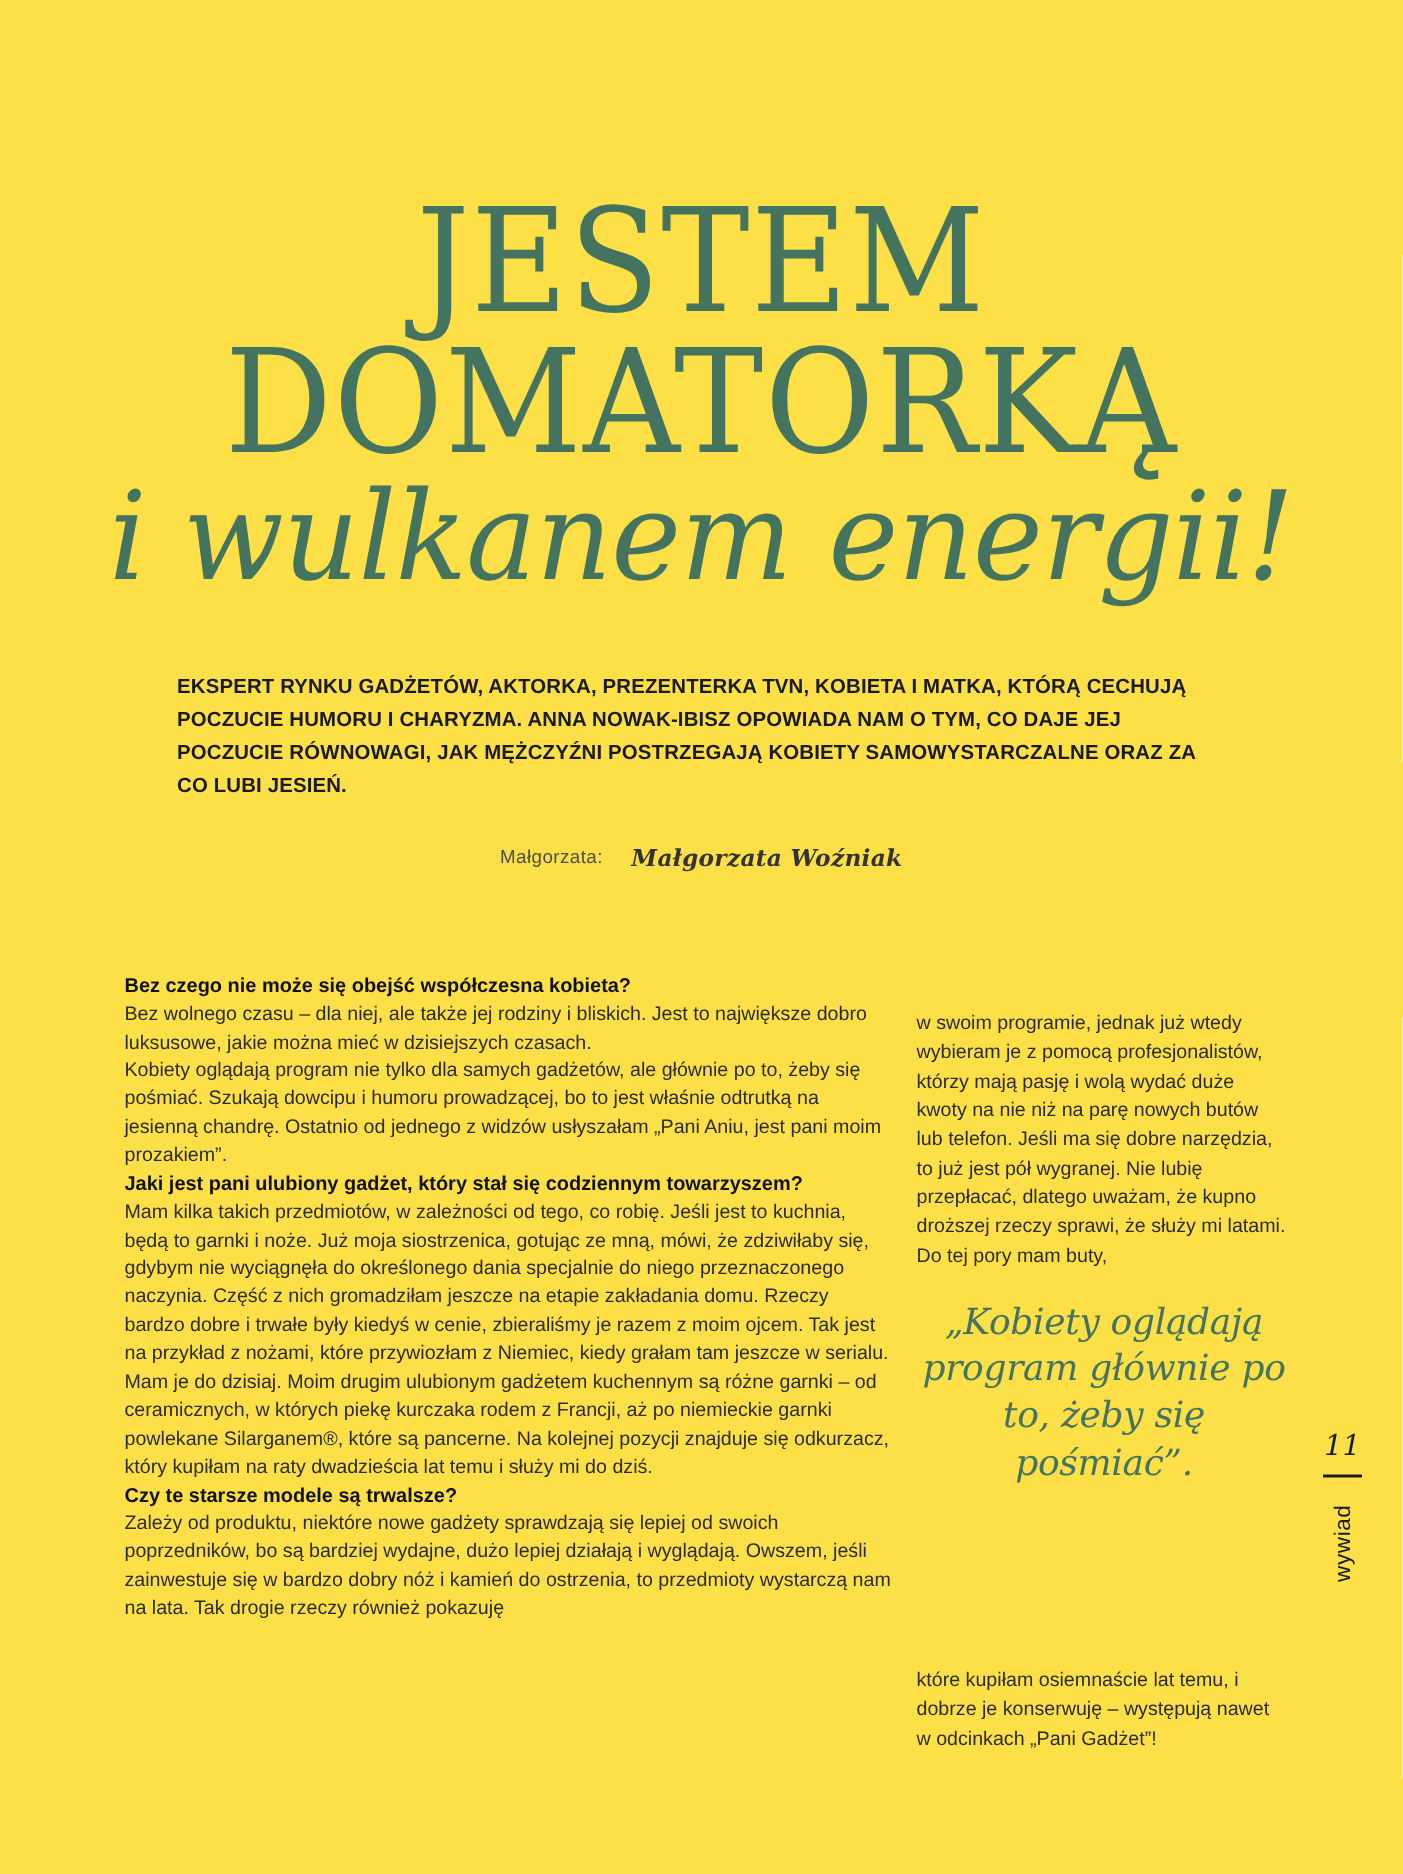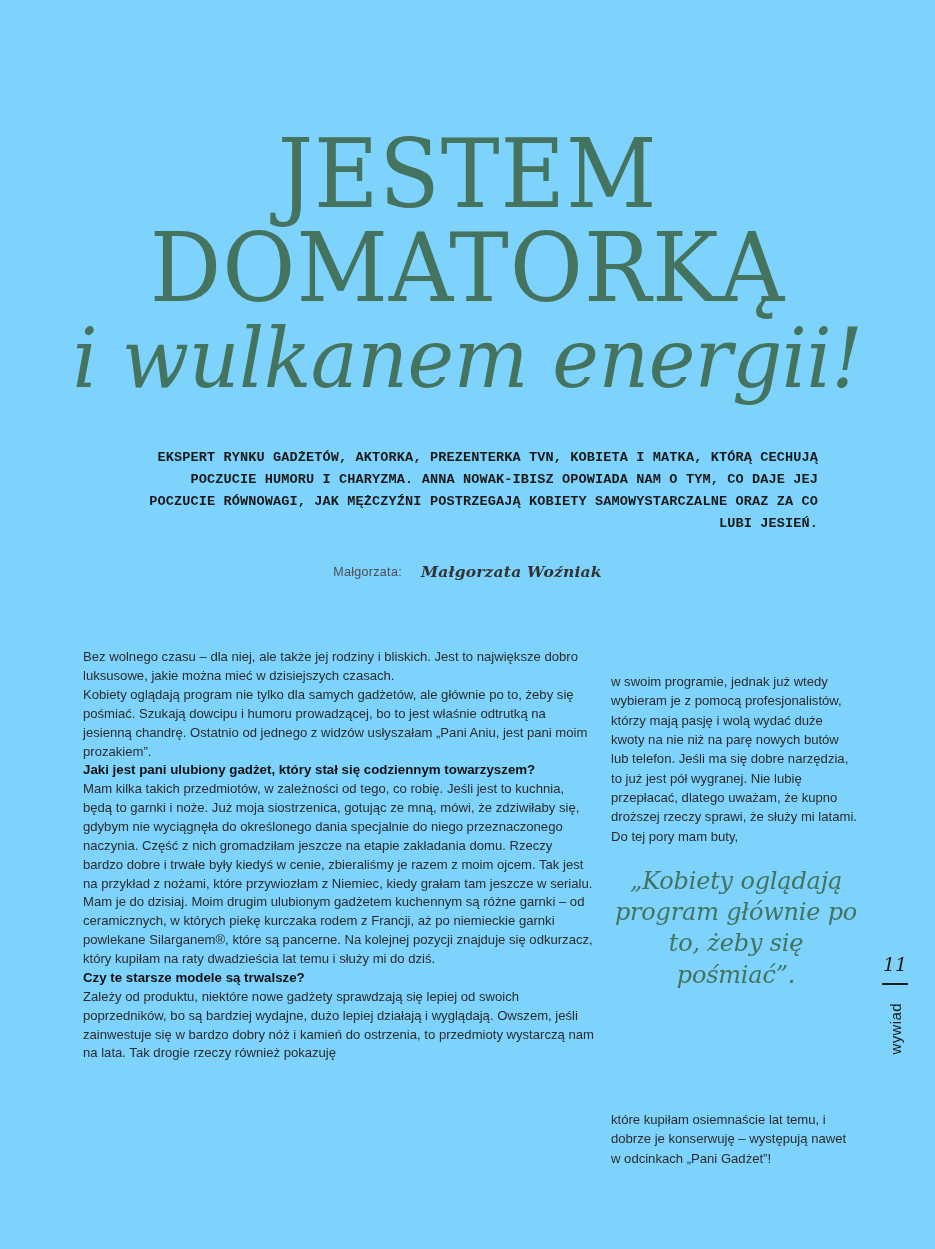--- a/index.html
+++ b/index.html
@@ -11,21 +11,21 @@
     width: 935px;
     height: 1249px;
     position: relative;
     overflow: hidden;
     font-family: "Liberation Sans", sans-serif;
     color: #231f20;
   }
   .page {
     position: absolute;
     inset: 0;
-    background: #7dd3fc;
+    background: #fde047;
   }
 
   
   .headline {
     position: absolute;
     left: 0; right: 0;
     top: 128px;
     text-align: center;
     color: #447460;
     font-family: "DejaVu Serif", "Liberation Serif", serif;
@@ -55,22 +55,22 @@
     letter-spacing: -0.5px;
     transform: scaleX(0.96);
   }
 
   
   .intro {
     position: absolute;
     left: 118px;
     top: 447px;
     width: 700px;
-    text-align: right;
-    font-family: Liberation Mono, monospace;
+    text-align: left;
+    font-family: Liberation Sans, sans-serif;
     font-weight: bold;
     font-size: 13.6px;
     line-height: 1.62;
     letter-spacing: 0.1px;
     color: #1a1a1a;
   }
 
   
   .byline {
     position: absolute;
@@ -198,20 +198,21 @@
   </div>
 
   <div class="intro">EKSPERT RYNKU GADŻETÓW, AKTORKA, PREZENTERKA TVN, KOBIETA I MATKA, KTÓRĄ CECHUJĄ POCZUCIE HUMORU I CHARYZMA. ANNA NOWAK-IBISZ OPOWIADA NAM O TYM, CO DAJE JEJ POCZUCIE RÓWNOWAGI, JAK MĘŻCZYŹNI POSTRZEGAJĄ KOBIETY SAMOWYSTARCZALNE ORAZ ZA CO LUBI JESIEŃ.</div>
 
   <div class="byline">
     <span class="byline-label">Małgorzata:</span><span class="byline-name">Małgorzata Woźniak</span>
   </div>
 
   <div class="col-left">
     <div class="qa-block">
+      <p class="q">Bez czego nie może się obejść współczesna kobieta?</p>
       <p class="a">Bez wolnego czasu – dla niej, ale także jej rodziny i bliskich. Jest to największe dobro luksusowe, jakie można mieć w dzisiejszych czasach.</p>
     </div>
     <div class="qa-block">
       <p class="a">Kobiety oglądają program nie tylko dla samych gadżetów, ale głównie po to, żeby się pośmiać. Szukają dowcipu i humoru prowadzącej, bo to jest właśnie odtrutką na jesienną chandrę. Ostatnio od jednego z widzów usłyszałam „Pani Aniu, jest pani moim prozakiem”.</p>
     </div>
     <div class="qa-block">
       <p class="q">Jaki jest pani ulubiony gadżet, który stał się codziennym towarzyszem?</p>
       <p class="a">Mam kilka takich przedmiotów, w zależności od tego, co robię. Jeśli jest to kuchnia, będą to garnki i noże. Już moja siostrzenica, gotując ze mną, mówi, że zdziwiłaby się, gdybym nie wyciągnęła do określonego dania specjalnie do niego przeznaczonego naczynia. Część z nich gromadziłam jeszcze na etapie zakładania domu. Rzeczy bardzo dobre i trwałe były kiedyś w cenie, zbieraliśmy je razem z moim ojcem. Tak jest na przykład z nożami, które przywiozłam z Niemiec, kiedy grałam tam jeszcze w serialu. Mam je do dzisiaj. Moim drugim ulubionym gadżetem kuchennym są różne garnki – od ceramicznych, w których piekę kurczaka rodem z Francji, aż po niemieckie garnki powlekane Silarganem®, które są pancerne. Na kolejnej pozycji znajduje się odkurzacz, który kupiłam na raty dwadzieścia lat temu i służy mi do dziś.</p>
     </div>
     <div class="qa-block">

